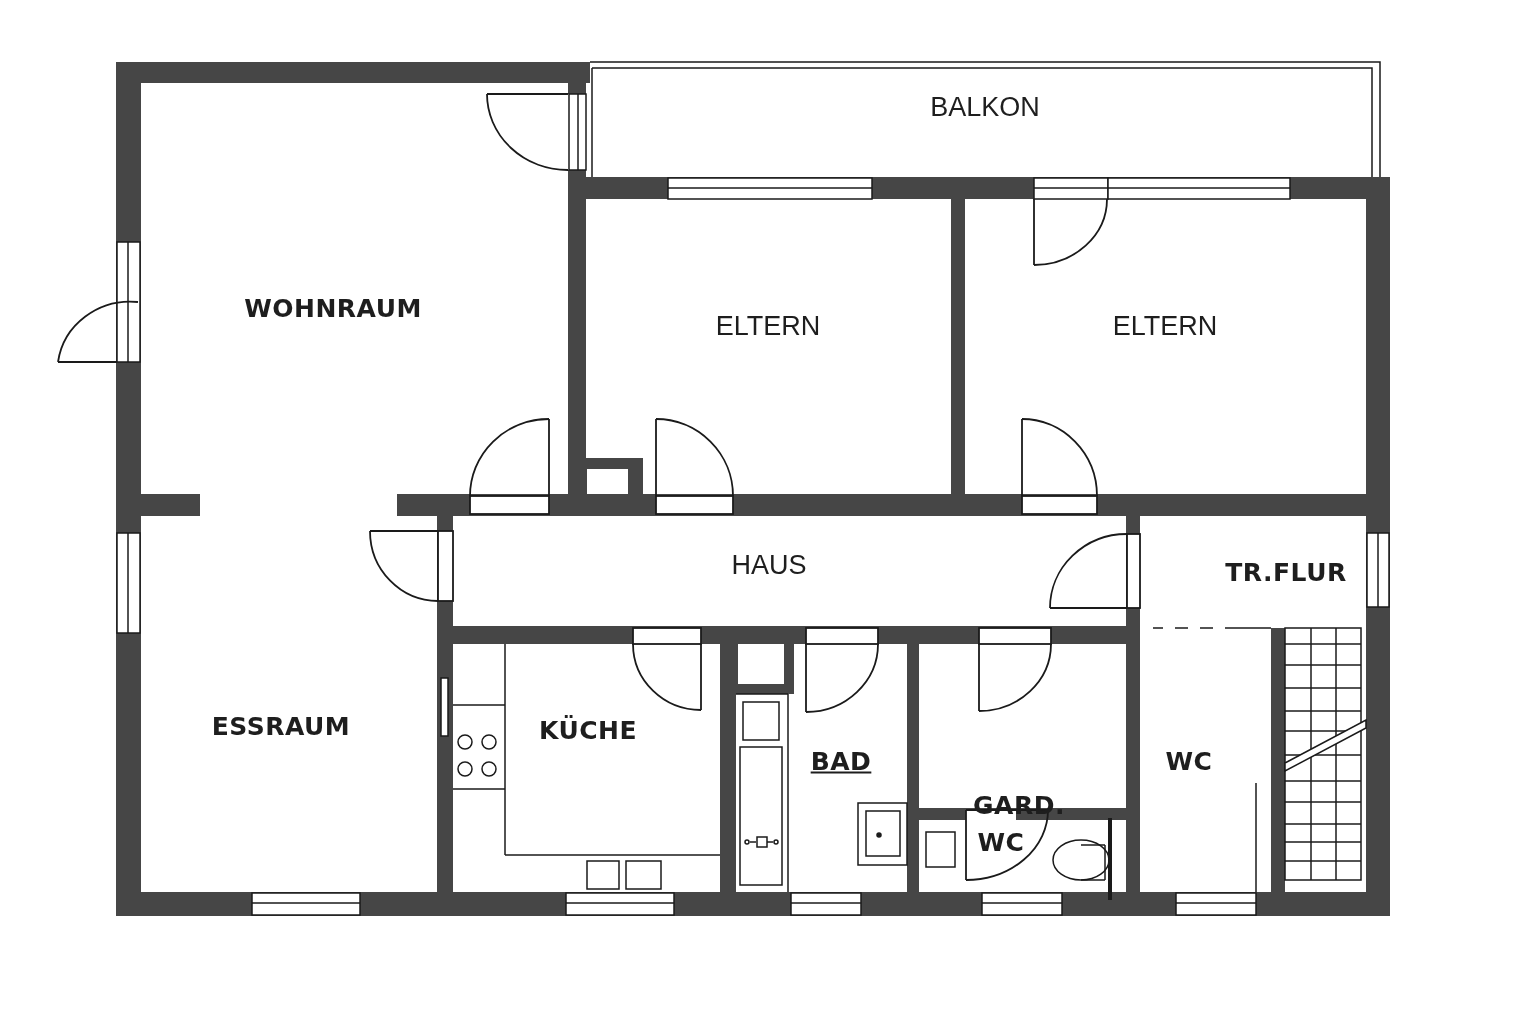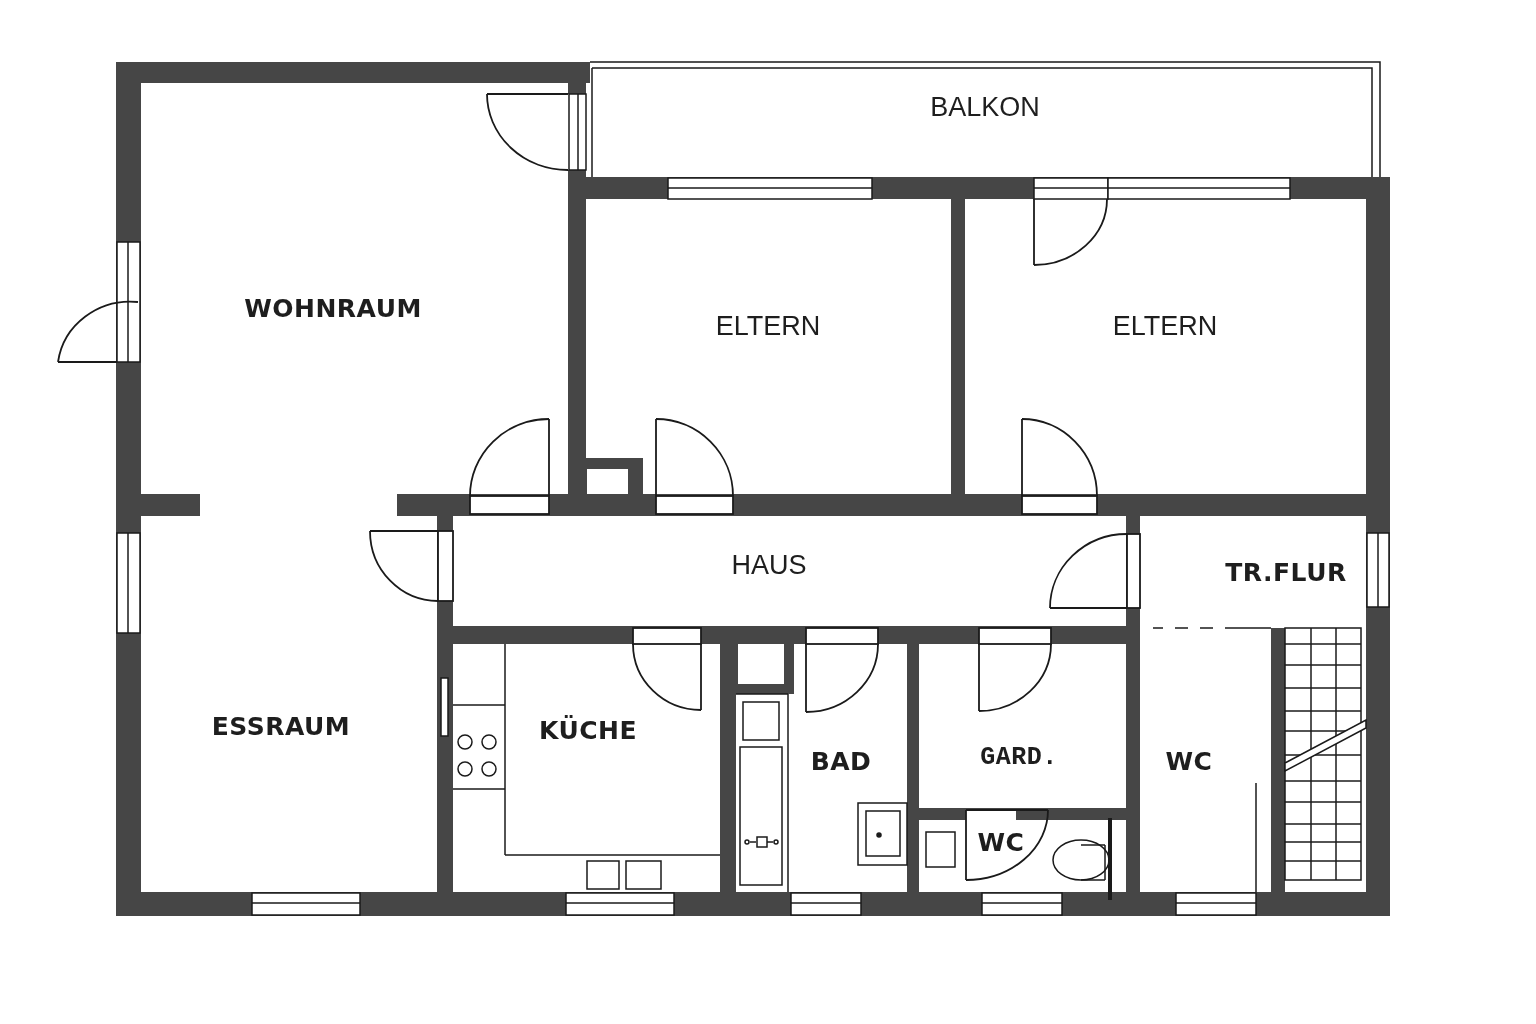--- a/index.html
+++ b/index.html
@@ -216,16 +216,16 @@
 </svg>
 
 <div class="room-label" style="left:333px;top:308px;">WOHNRAUM</div>
 <div class="room-label narrow" style="left:985px;top:107px;">BALKON</div>
 <div class="room-label narrow" style="left:768px;top:326px;">ELTERN</div>
 <div class="room-label narrow" style="left:1165px;top:326px;">ELTERN</div>
 <div class="room-label" style="left:281px;top:726px;">ESSRAUM</div>
 <div class="room-label narrow" style="left:769px;top:565px;">HAUS</div>
 <div class="room-label" style="left:1286px;top:572px;">TR.FLUR</div>
 <div class="room-label" style="left:588px;top:730px;">KÜCHE</div>
-<div class="room-label" style="left:841px;top:761px;">BAD</div>
-<div class="room-label" style="left:1019px;top:757px;font-family:Liberation Mono, monospace;">GARD.</div>
+<div class="room-label" style="left:841px;top:761px;text-decoration:underline;">BAD</div>
+<div class="room-label" style="left:1019px;top:805px;">GARD.</div>
 <div class="room-label" style="left:1001px;top:842px;">WC</div>
 <div class="room-label" style="left:1189px;top:761px;">WC</div>
 
 </body></html>

